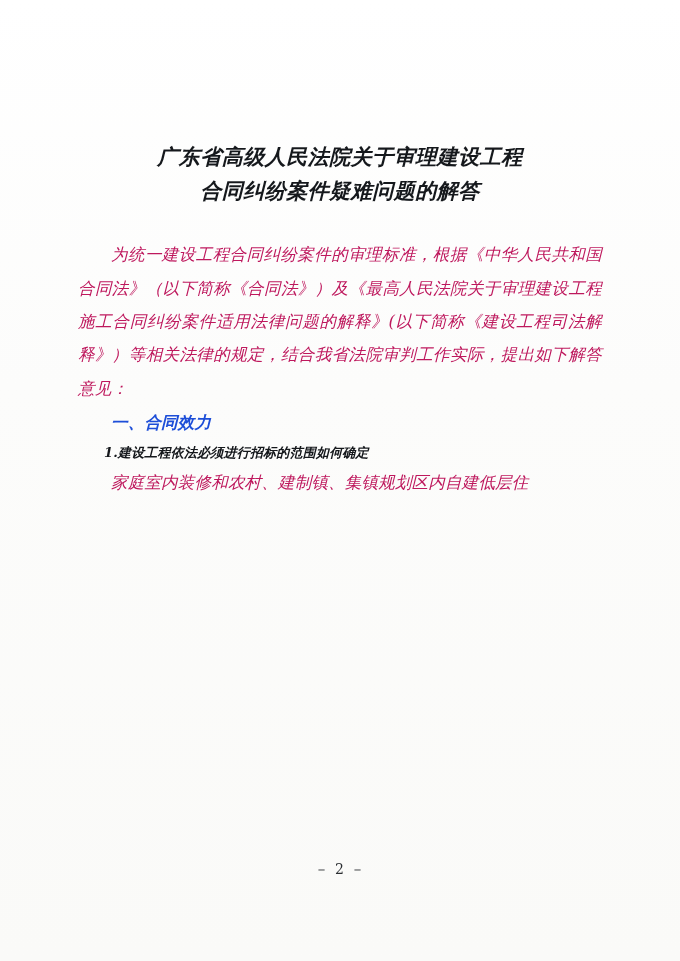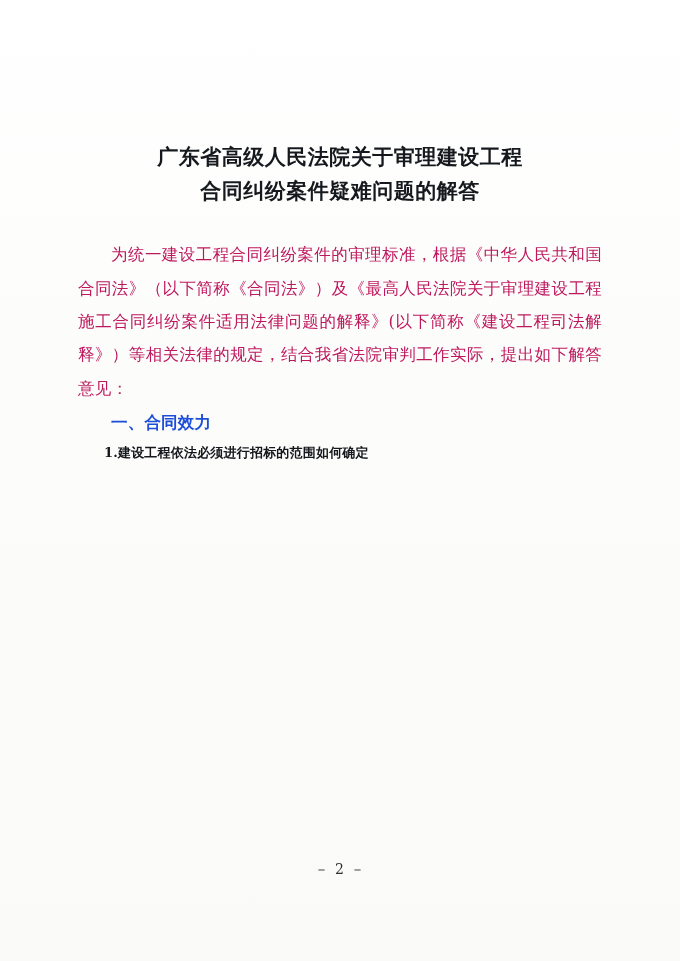--- a/index.html
+++ b/index.html
@@ -25,20 +25,21 @@
     
     content: "";
     position: absolute;
     top: 0; left: 0; right: 0; bottom: 0;
     background: linear-gradient(180deg, #ffffff 0%, #fcfcfb 40%, #fafaf8 100%);
     pointer-events: none;
   }
   .content {
     position: relative;
     z-index: 2;
+    font-style: italic;
   }
   .doc-title {
     text-align: center;
     font-family: "DejaVu Serif", serif;
     font-weight: bold;
     font-size: 21px;
     line-height: 1.62;
     color: #15181c;
     letter-spacing: 0.5px;
     margin: 0 0 30px 0;
@@ -98,17 +99,18 @@
     </h1>
 
     <p class="body-text">为统一建设工程合同纠纷案件的审理标准，根据《中华人民共和国合同法》（以下简称《合同法》）及《最高人民法院关于审理建设工程施工合同纠纷案件适用法律问题的解释》(以下简称《建设工程司法解释》）等相关法律的规定，结合我省法院审判工作实际，提出如下解答意见：</p>
 
     <p class="heading-1">一、合同效力</p>
 
     <p class="heading-2">1.建设工程依法必须进行招标的范围如何确定</p>
 
 
 
+    <p class="body-text">家庭室内装修和农村、建制镇、集镇规划区内自建低层住</p>
 
   </div>
 
   <div class="page-number">－ 2 －</div>
 </div>
 
 </body></html>

